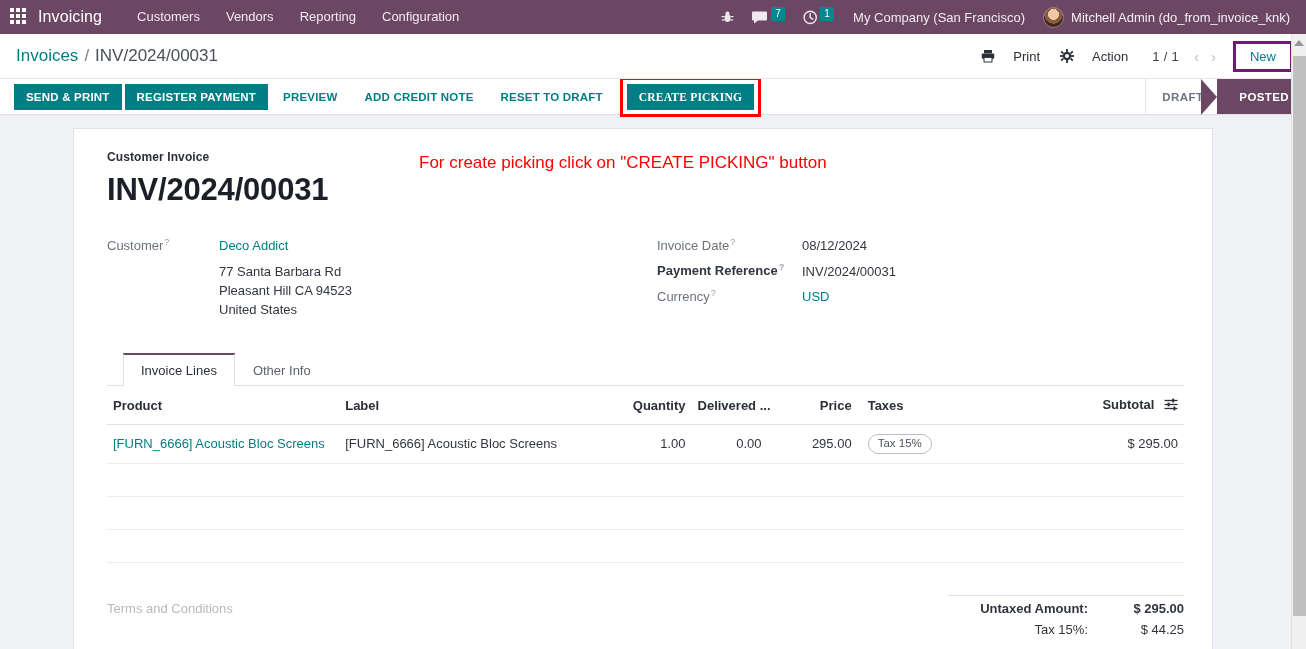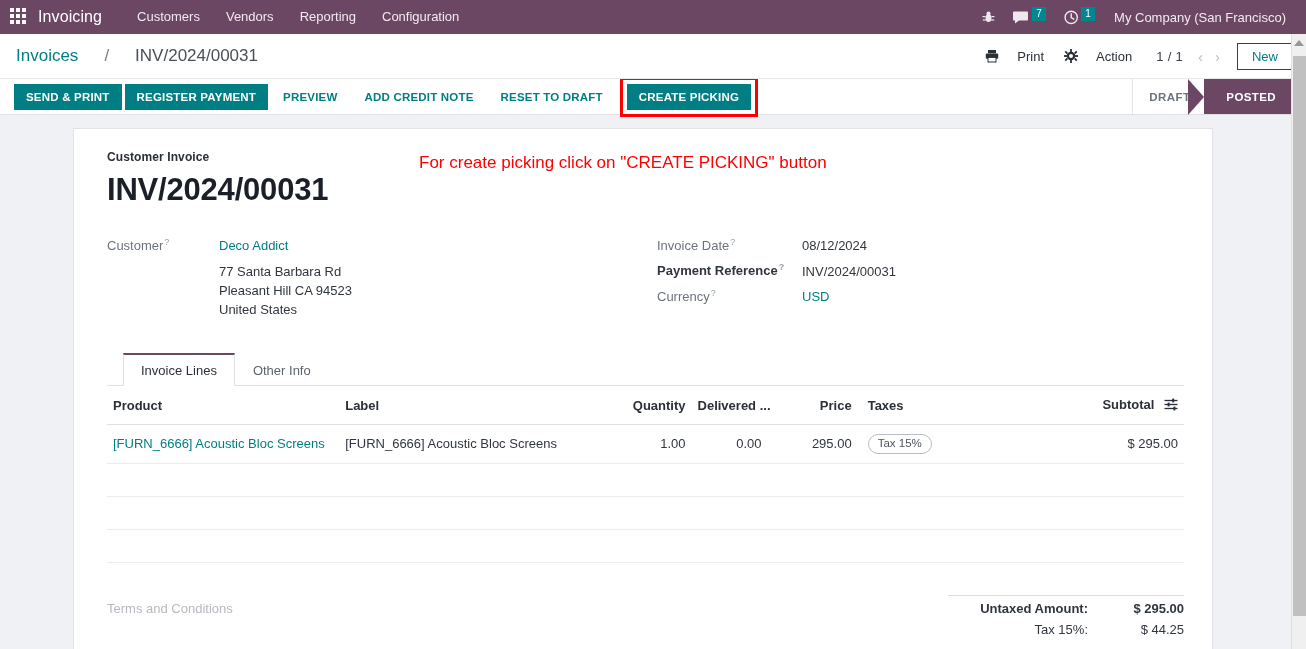--- a/index.html
+++ b/index.html
@@ -105,21 +105,21 @@
   .cp-top {
     height: 45px;
     background: #fff;
     display: flex;
     align-items: center;
     padding: 0 13px 0 16px;
     border-bottom: 1px solid #e7e7ec;
     position: relative;
     z-index: 20;
   }
-  .bc { font-size: 17px; display: flex; align-items: baseline; gap: 20px; }
+  .bc { font-size: 17px; display: flex; align-items: baseline; }
   .bc a {
     color: #017e84;
     text-decoration: none;
     cursor: pointer;
   }
   .bc .sep { color: #7c7f89; margin: 0 6px; font-weight: 300; }
   .bc .cur { color: #495057; }
   .cp-right { margin-left: auto; display: flex; align-items: center; gap: 0; }
   .cp-btn {
     font-size: 13px;
@@ -142,21 +142,21 @@
   .pager .pg-val { padding-right: 8px; letter-spacing: .3px; }
   .chev {
     color: #b9bcc4;
     font-size: 15px;
     padding: 0 5px;
     cursor: pointer;
     line-height: 1;
   }
   .new-btn {
     margin-left: 12px;
-    border: 1px solid #701a75;
+    border: 3px solid #701a75;
     color: #017e84;
     background: #fff;
     font-size: 13px;
     padding: 5px 14px;
     cursor: pointer;
     border-radius: 0;
     font-family: inherit;
   }
 
   
@@ -194,27 +194,28 @@
     cursor: pointer;
     border: none;
     font-family: inherit;
     white-space: nowrap;
   }
   .btn-highlight {
     outline: 3px solid #ff0000;
     outline-offset: 4px;
     margin-left: 9px;
     margin-right: 16px;
+    font-family: Liberation Serif, serif;
   }
   .statusbar {
     margin-left: auto;
     display: flex;
     align-items: stretch;
     border-left: 1px solid #e2e2e7;
-    padding-right: 14px;
+    padding-right: 1px;
   }
   .st {
     display: flex;
     align-items: center;
     font-size: 11.5px;
     font-weight: bold;
     letter-spacing: .4px;
     padding: 0 14px 0 18px;
     position: relative;
     cursor: pointer;
@@ -471,20 +472,24 @@
         <span class="badge-sq">7</span>
       </div>
       <div class="nav-icon">
         <svg width="15" height="15" viewBox="0 0 15 15" aria-hidden="true">
           <circle cx="7.2" cy="7.4" r="6.1" fill="none" stroke="#f0e8ee" stroke-width="1.4"></circle>
           <path d="M7.2 3.8v3.8l2.6 1.6" stroke="#f0e8ee" stroke-width="1.4" fill="none" stroke-linecap="round"></path>
         </svg>
         <span class="badge-sq">1</span>
       </div>
       <div class="company-name">My Company (San Francisco)</div>
+      <div class="user-box">
+        <div class="avatar"></div>
+        <span class="user-name">Mitchell Admin (do_from_invoice_knk)</span>
+      </div>
     </div>
   </div>
 
   <div class="cp-top">
     <div class="bc">
       <a>Invoices</a>
       <span class="sep">/</span>
       <span class="cur">INV/2024/00031</span>
     </div>
     <div class="cp-right">

